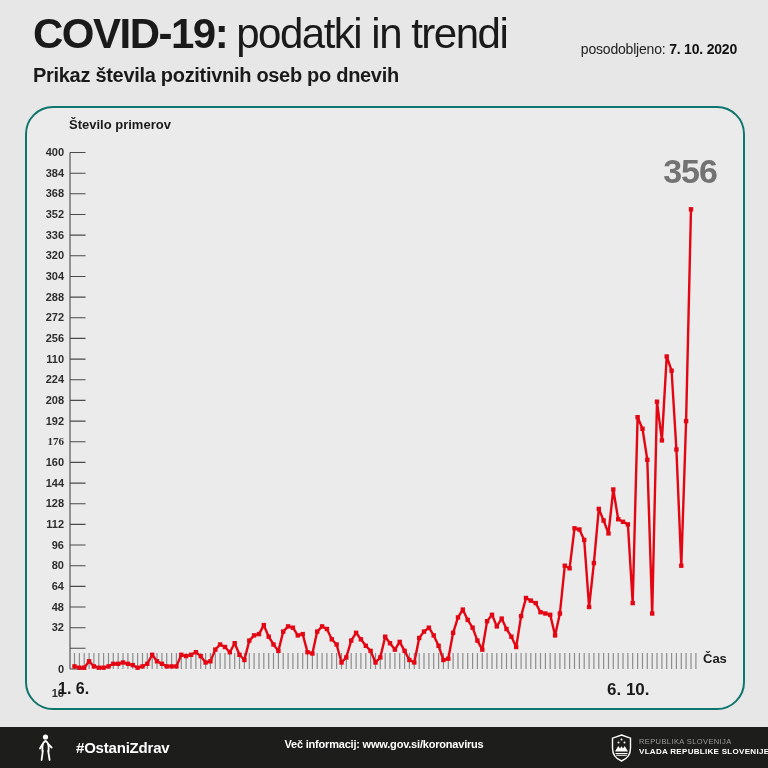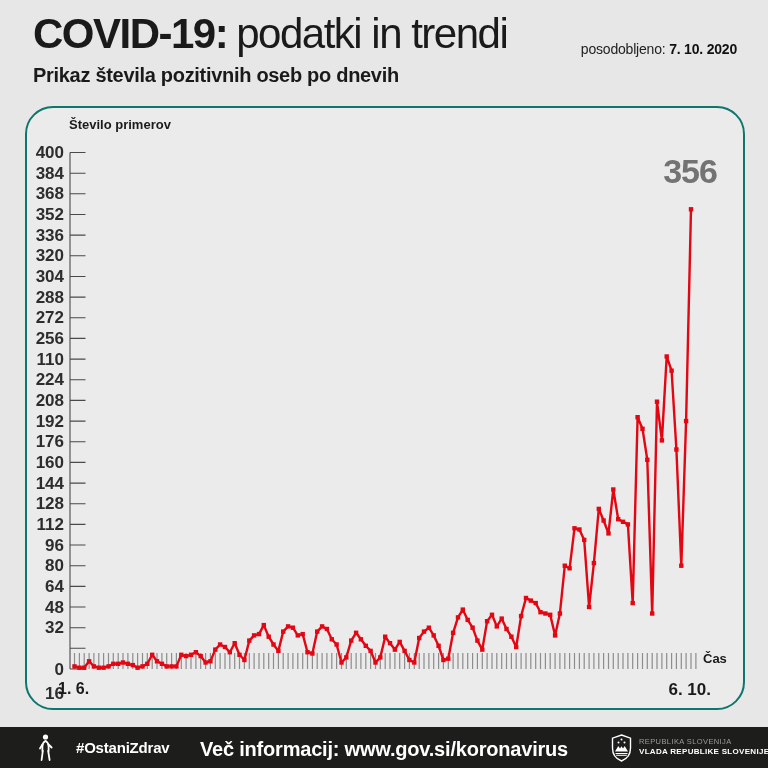--- a/index.html
+++ b/index.html
@@ -18,35 +18,35 @@
   .subtitle{position:absolute;left:33px;top:64px;font-size:20px;font-weight:700;letter-spacing:-0.3px;}
   
   .card{
     position:absolute;left:25px;top:106px;width:716px;height:600px;
     background:#ebebeb;border:2px solid #0f766e;border-radius:28px;
   }
   .y-title{position:absolute;left:42px;top:9px;font-size:13px;font-weight:700;}
   #y-tick-labels{position:absolute;inset:0;}
   #y-tick-labels .yt{
     position:absolute;left:4px;width:33px;text-align:right;
-    font-size:17px;font-weight:700;color:#2d2d2d;line-height:15px;
+    font-size:11px;font-weight:700;color:#2d2d2d;line-height:15px;
   }
   #chart-svg{position:absolute;left:0;top:0;}
   .peak{
     position:absolute;left:620px;top:44px;width:86px;text-align:center;
     font-size:34px;font-weight:800;letter-spacing:-1px;color:#737373;
   }
   .x-title{position:absolute;left:676px;top:543px;font-size:13px;font-weight:700;}
   .x-start{position:absolute;left:31px;top:572px;font-size:16px;font-weight:700;}
-  .x-end{position:absolute;left:580px;top:572px;width:104px;text-align:right;font-size:17px;font-weight:700;}
+  .x-end{position:absolute;left:580px;top:572px;width:104px;font-size:17px;font-weight:700;}
   
   .footer{position:absolute;left:0;top:727px;width:768px;height:41px;background:#1d1d1b;}
   .footer .person{position:absolute;left:37px;top:6px;}
   .footer .hashtag{position:absolute;left:76px;top:12px;font-size:15px;font-weight:700;color:#fff;letter-spacing:-0.2px;}
-  .footer .info{position:absolute;left:0;top:11px;width:768px;text-align:center;font-size:20px;font-weight:700;color:#fff;letter-spacing:-0.2px;}
+  .footer .info{position:absolute;left:0;top:11px;width:768px;text-align:center;font-size:11px;font-weight:700;color:#fff;letter-spacing:-0.2px;}
   .footer .shield{position:absolute;left:611px;top:7px;}
   .footer .gov{position:absolute;left:639px;top:10px;line-height:10px;white-space:nowrap;}
   .footer .gov .l1{font-size:7.5px;color:#9b9b9b;letter-spacing:0.4px;font-weight:400;}
   .footer .gov .l2{font-size:8px;color:#fff;font-weight:700;letter-spacing:0.3px;}
 </style>
 </head>
 <body>
 
 <div class="title">
   <span class="accent">COVID-19:</span><span class="rest">podatki in trendi</span>
@@ -66,21 +66,21 @@
       <div class="yt" style="top: 532.84px; margin-top: 45px;">16</div>
       <div class="yt" style="top: 512.18px;">32</div>
       <div class="yt" style="top: 491.52px;">48</div>
       <div class="yt" style="top: 470.86px;">64</div>
       <div class="yt" style="top: 450.2px;">80</div>
       <div class="yt" style="top: 429.54px;">96</div>
       <div class="yt" style="top: 408.88px;">112</div>
       <div class="yt" style="top: 388.22px;">128</div>
       <div class="yt" style="top: 367.56px;">144</div>
       <div class="yt" style="top: 346.9px;">160</div>
-      <div class="yt" style="top: 326.24px;">176</div>
+      <div class="yt" style="top: 326.24px; font-family: Liberation Serif, serif;">176</div>
       <div class="yt" style="top: 305.58px;">192</div>
       <div class="yt" style="top: 284.92px;">208</div>
       <div class="yt" style="top: 264.26px;">224</div>
       <div class="yt" style="top: 243.6px;">110</div>
       <div class="yt" style="top: 222.94px;">256</div>
       <div class="yt" style="top: 202.28px;">272</div>
       <div class="yt" style="top: 181.62px;">288</div>
       <div class="yt" style="top: 160.96px;">304</div>
       <div class="yt" style="top: 140.3px; text-align: right;">320</div>
       <div class="yt" style="top: 119.64px;">336</div>

